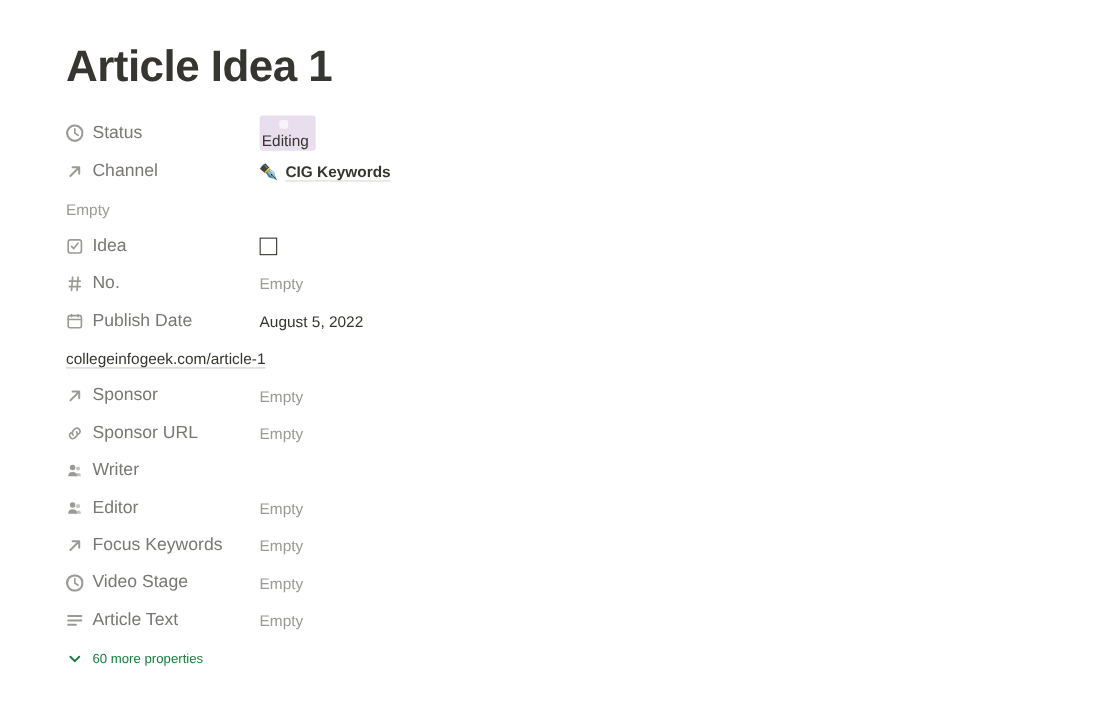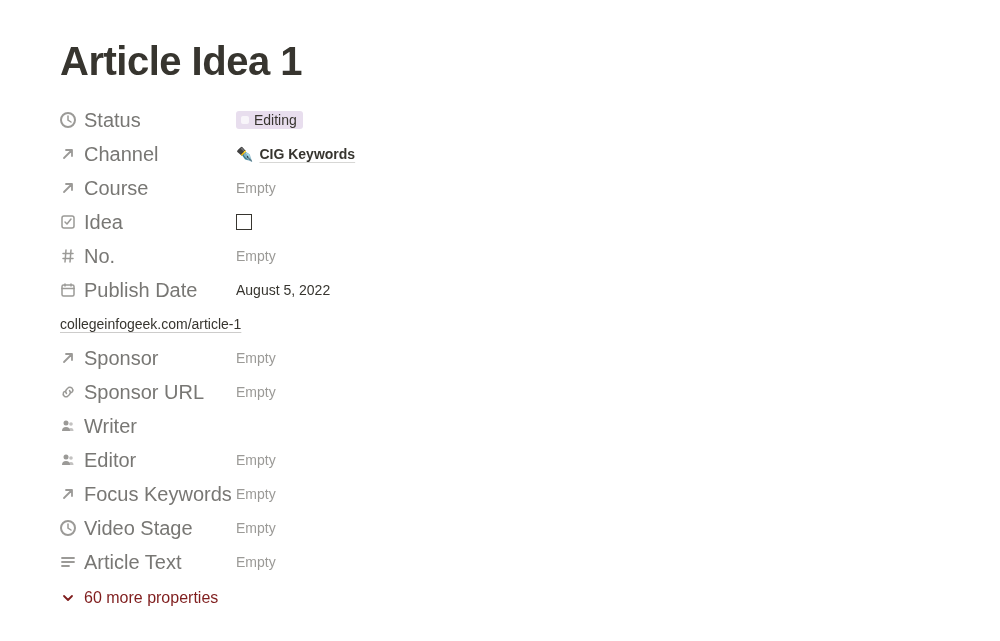--- a/index.html
+++ b/index.html
@@ -26,21 +26,21 @@
       align-items: center;
       min-height: 34px;
       padding: 2px 0;
     }
     .property-label {
       display: flex;
       align-items: center;
       width: 176px;
       flex-shrink: 0;
       color: #787774;
-      font-size: 20px;
+      font-size: 16px;
       cursor: pointer;
     }
     .property-icon {
       width: 16px;
       height: 16px;
       margin-right: 8px;
       display: flex;
       align-items: center;
       justify-content: center;
       flex-shrink: 0;
@@ -61,20 +61,21 @@
     .property-value.empty {
       color: #9b9a97;
     }
     .status-tag {
       background: #e8deee;
       padding: 1px 6px 1px 2px;
       border-radius: 3px;
       display: inline-flex;
       align-items: center;
       font-size: 14px;
+      flex-direction: column;
     }
     .status-dot {
       width: 14px;
       height: 14px;
       margin-right: 2px;
       display: inline-flex;
       align-items: center;
       justify-content: center;
     }
     .status-dot::before {
@@ -115,22 +116,22 @@
       flex-shrink: 0;
       display: flex;
       align-items: center;
       justify-content: center;
       font-size: 9px;
       color: #fff;
     }
     .more-properties {
       display: flex;
       align-items: center;
-      color: #7f1d1d;
-      font-size: 16px;
+      color: #15803d;
+      font-size: 12px;
       margin-top: 6px;
       cursor: pointer;
       padding: 4px 0;
     }
     .more-properties-icon {
       width: 16px;
       height: 16px;
       margin-right: 8px;
       display: flex;
       align-items: center;
@@ -174,28 +175,20 @@
     </span>
     <span>Channel</span>
   </div>
   <div class="property-value">
     <span class="relation-emoji">✒️</span>
     <span class="relation-text">CIG Keywords</span>
   </div>
 </div>
 
 <div class="property-row">
-  <div class="property-label">
-    <span class="property-icon">
-      <svg viewBox="0 0 16 16">
-          <path d="M4 12 L12 4 M6 4 L12 4 L12 10" fill="none" stroke="currentColor" stroke-width="1.8" stroke-linecap="round" stroke-linejoin="round"></path>
-        </svg>
-    </span>
-    <span>Course</span>
-  </div>
   <div class="property-value empty">Empty</div>
 </div>
 
 <div class="property-row">
   <div class="property-label">
     <span class="property-icon">
       <svg viewBox="0 0 16 16">
           <rect x="2" y="2" width="12" height="12" rx="2" fill="none" stroke="currentColor" stroke-width="1.5"></rect>
           <path d="M5 8 L7 10 L11 5" fill="none" stroke="currentColor" stroke-width="1.5" stroke-linecap="round" stroke-linejoin="round"></path>
         </svg>

